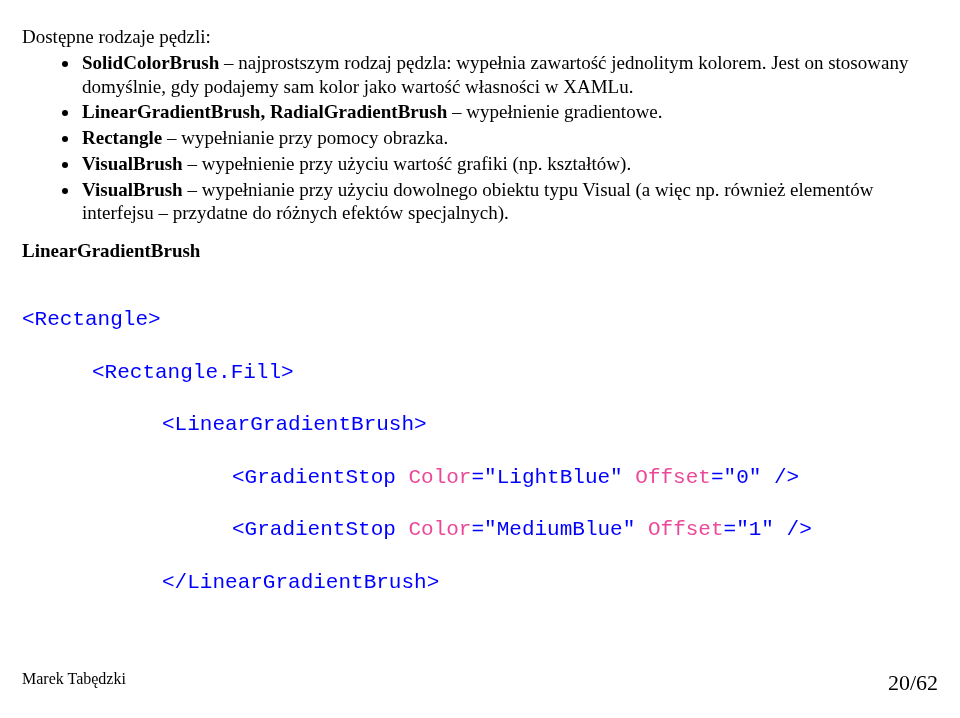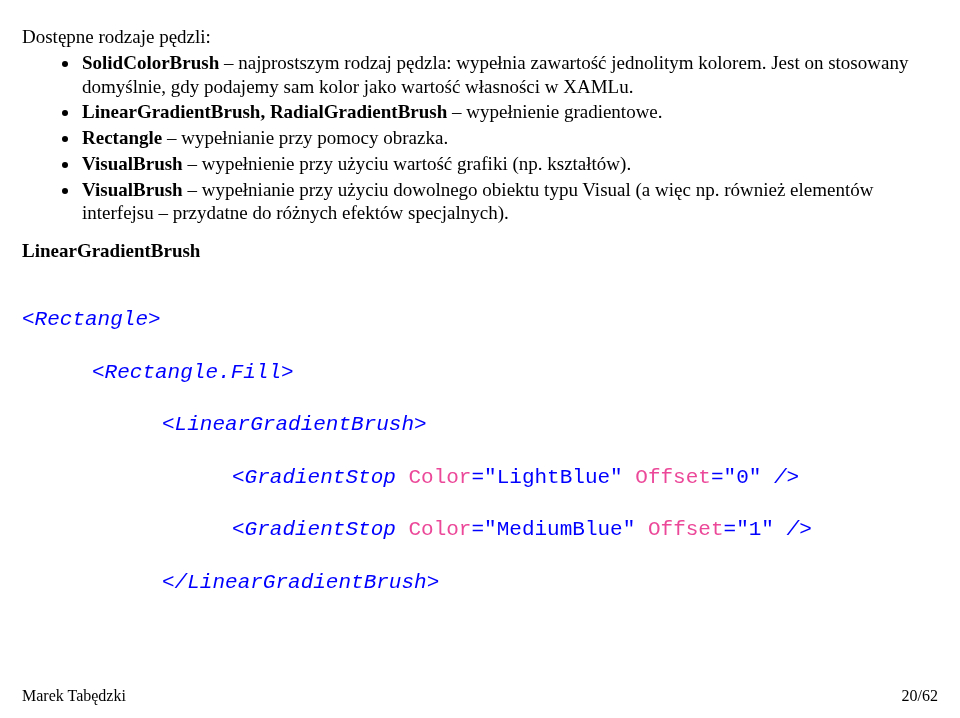--- a/index.html
+++ b/index.html
@@ -35,37 +35,37 @@
     margin-top: 14px;
     margin-bottom: 2px;
   }
   .code {
     font-family: Consolas, "Courier New", monospace;
     font-size: 21px;
     line-height: 1.25;
     margin-top: 18px;
     white-space: pre;
   }
-  .tag { color: #0000ff; font-style: italic; }
+  .tag { color: #0000ff; }
   .attr-name { color: #ec4899; margin-top: 44px; }
   .attr-val { color: #0000ff; }
   .ind1 { padding-left: 70px; }
   .ind2 { padding-left: 140px; }
   .ind3 { padding-left: 210px; }
   .footer {
     position: absolute;
-    bottom: 12px;
+    bottom: 22px;
     left: 22px;
     right: 22px;
     display: flex;
     justify-content: space-between;
     font-size: 16px;
   }
   .footer-right {
-    font-size: 16px;
+    font-size: 22px;
   }
 </style>
 </head>
 <body>
 
 <div class="page">
   <p class="para">Dostępne rodzaje pędzli:</p>
 
   <ul class="bullets">
     <li>

